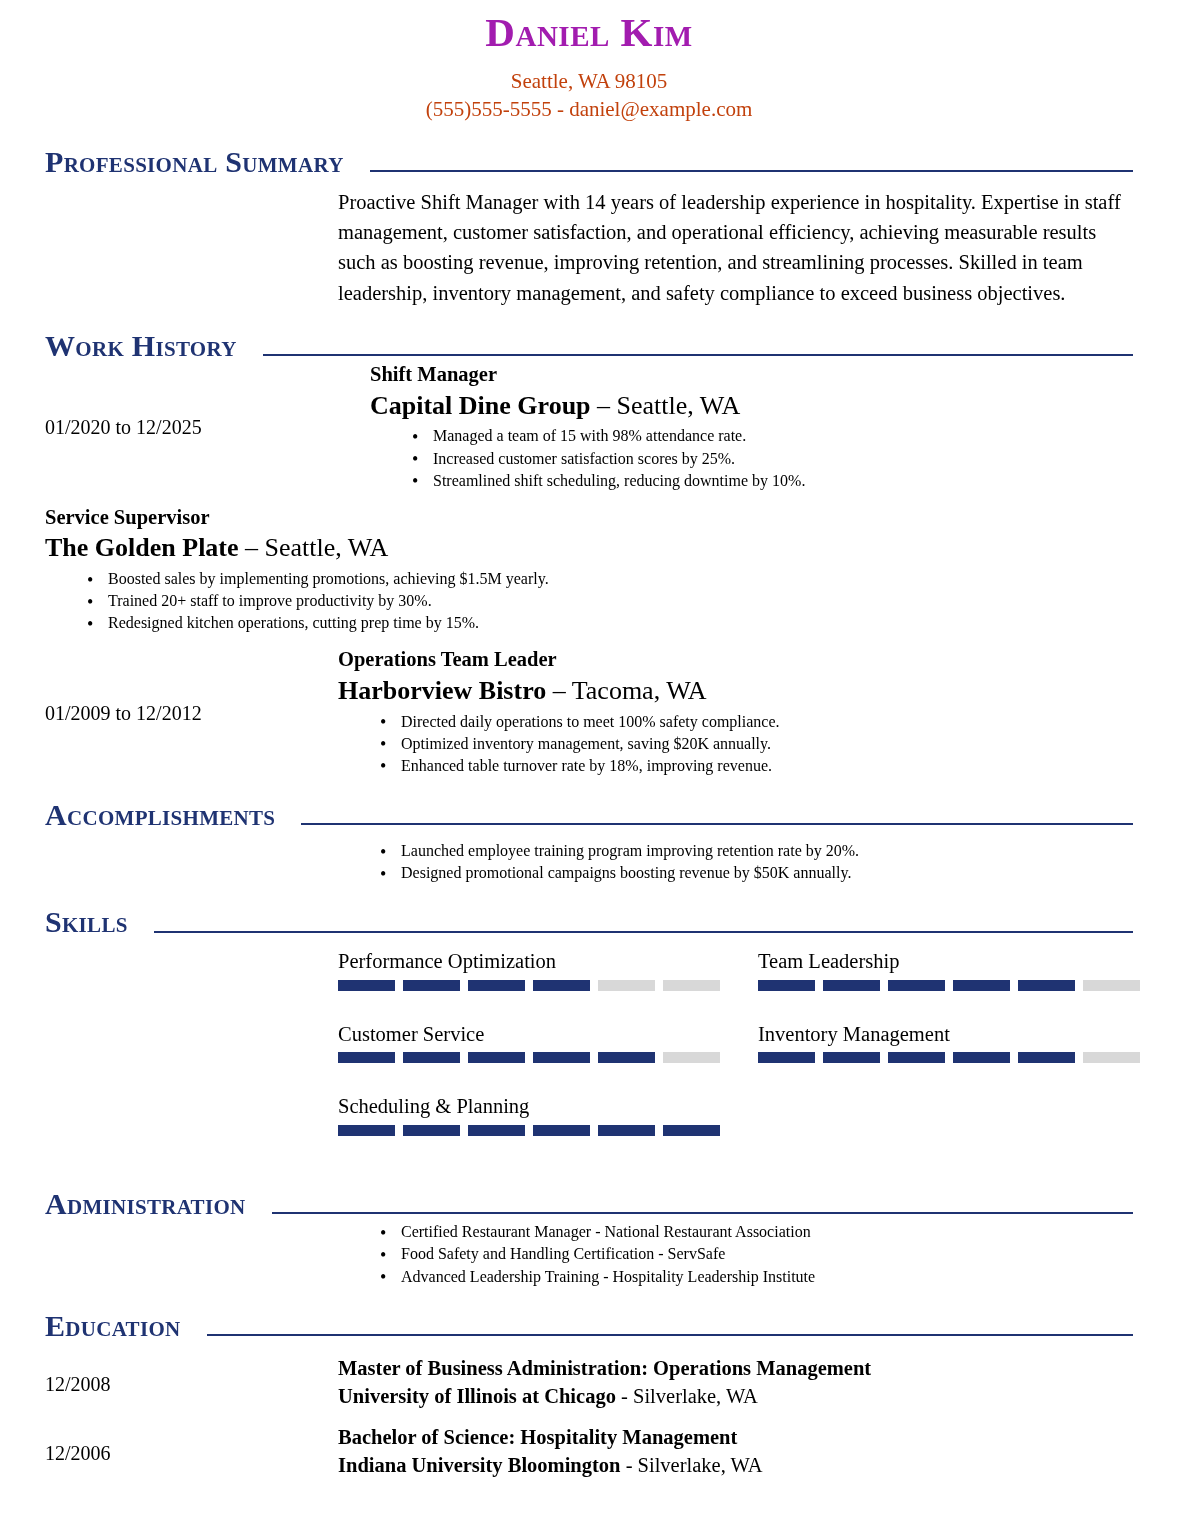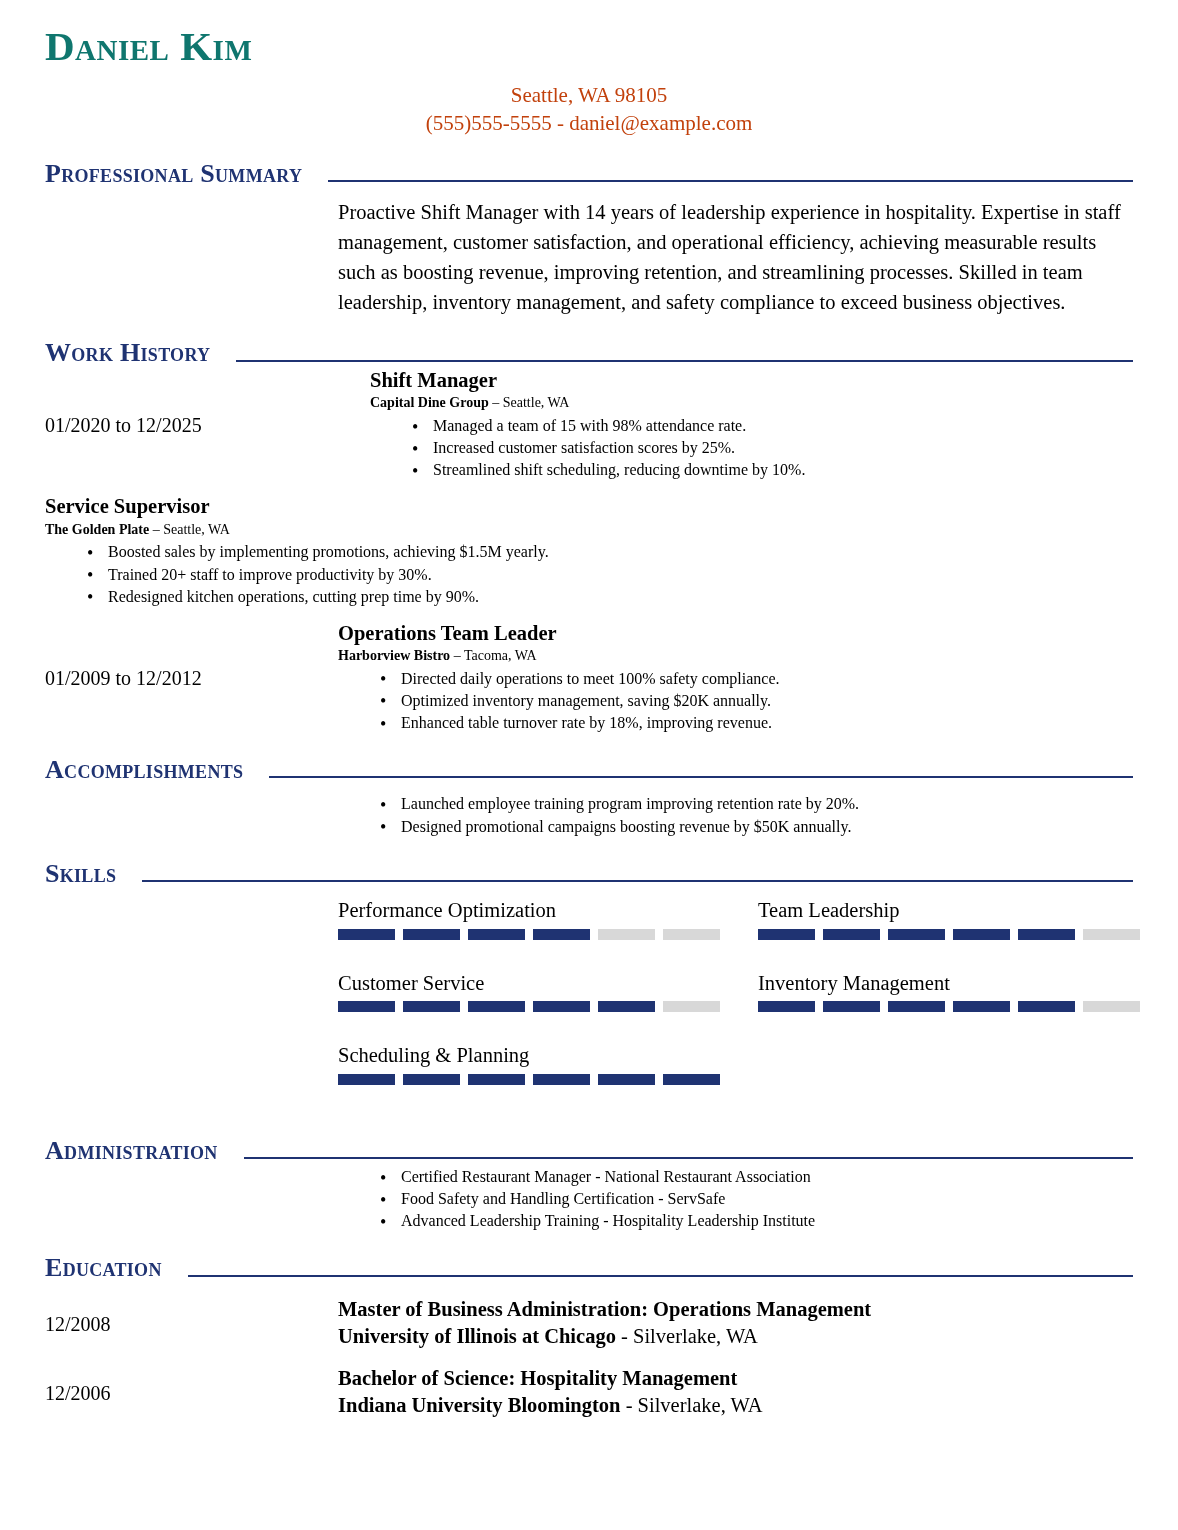--- a/index.html
+++ b/index.html
@@ -17,46 +17,47 @@
   }
 
   .page {
     padding: 0 45px;
     box-sizing: border-box;
     width: 1178px;
   }
 
   
   .name {
-    color: #0f766e;
+    text-align: center;
+    color: #a21caf;
     font-weight: bold;
     font-size: 41px;
     font-variant: small-caps;
     letter-spacing: 0.5px;
     line-height: 1.0;
-    margin: 26px 0 0 0;
+    margin: 12px 0 0 0;
   }
   .contact-line {
     text-align: center;
     font-size: 21px;
     line-height: 1.35;
     color: #c2410c;
   }
   .contact-line.first { margin-top: 14px; }
 
   
   .section-head {
     display: flex;
     align-items: flex-end;
     margin-top: 22px;
   }
   .section-head .label {
     color: #1F3372;
     font-weight: bold;
-    font-size: 26px;
+    font-size: 30px;
     font-variant: small-caps;
     letter-spacing: 0.3px;
     line-height: 1.05;
     white-space: nowrap;
   }
   .section-head .rule {
     flex: 1 1 auto;
     height: 2px;
     background: #1F3372;
     margin-left: 26px;
@@ -81,21 +82,21 @@
     line-height: 1.30;
   }
 
   .summary-text {
     font-size: 20.5px;
     line-height: 1.47;
     margin-top: 10px;
   }
 
   .job-title { font-weight: bold; font-size: 20.5px; line-height: 1.34; }
-  .job-org   { font-size: 14px; line-height: 1.34; }
+  .job-org   { font-size: 26px; line-height: 1.34; }
   .job-org b { font-weight: bold; }
 
   ul.bullets {
     list-style: none;
     margin: 2px 0 0 0;
     padding: 0 0 0 42px;
   }
   ul.bullets li {
     position: relative;
     font-size: 16px;
@@ -183,21 +184,21 @@
       </div>
     </div>
 
     <div class="row entry">
       <div class="col-main">
         <div class="job-title">Service Supervisor</div>
         <div class="job-org"><b>The Golden Plate</b><span> – </span><span>Seattle, WA</span></div>
         <ul class="bullets">
           <li>Boosted sales by implementing promotions, achieving $1.5M yearly.</li>
           <li>Trained 20+ staff to improve productivity by 30%.</li>
-          <li>Redesigned kitchen operations, cutting prep time by 90%.</li>
+          <li>Redesigned kitchen operations, cutting prep time by 15%.</li>
         </ul>
       </div>
     </div>
 
     <div class="row entry">
       <div class="col-date">01/2009 to 12/2012</div>
       <div class="col-main">
         <div class="job-title">Operations Team Leader</div>
         <div class="job-org"><b>Harborview Bistro</b><span> – </span><span>Tacoma, WA</span></div>
         <ul class="bullets">

